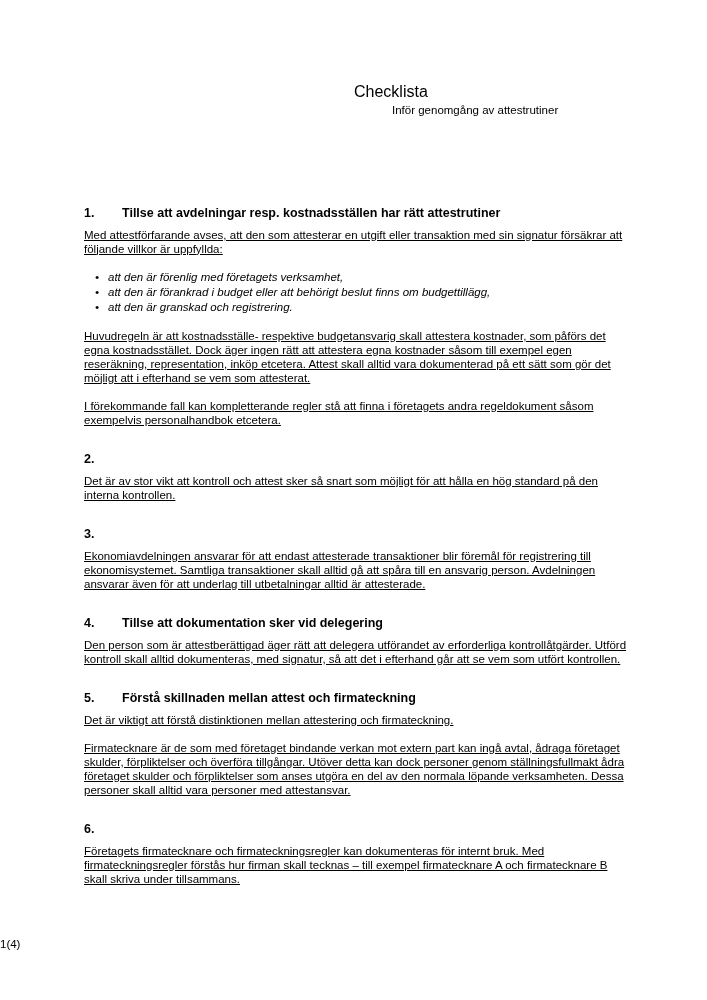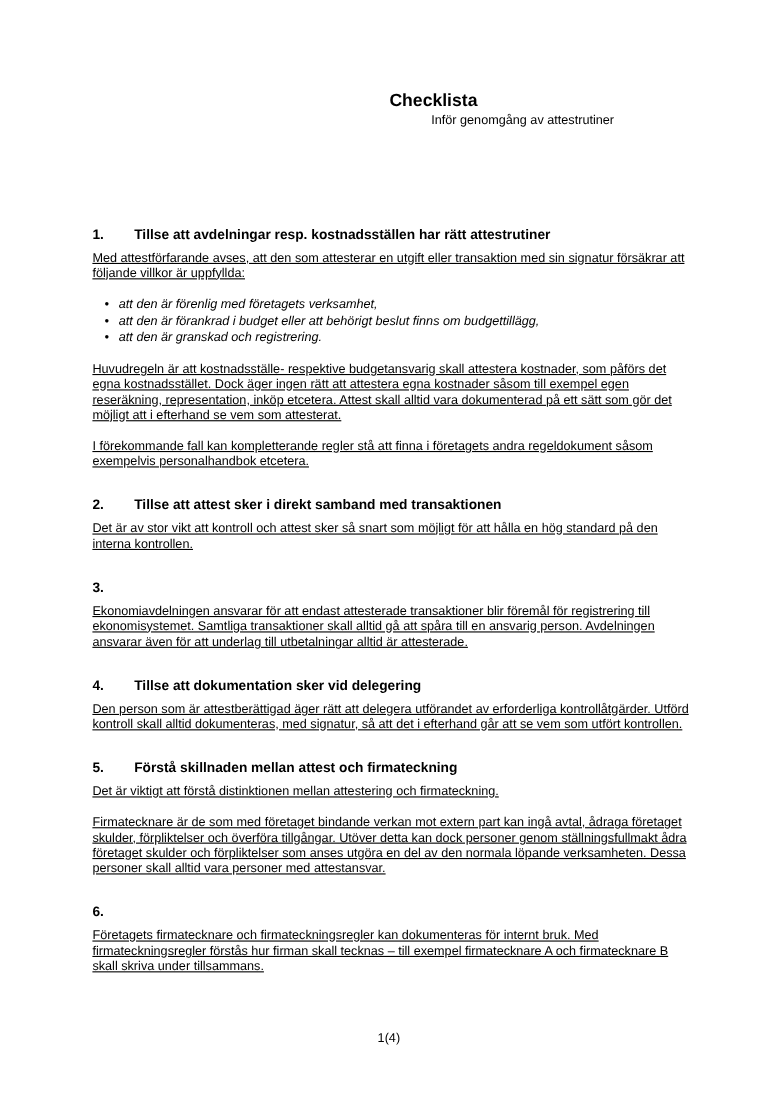--- a/index.html
+++ b/index.html
@@ -16,21 +16,21 @@
     position: absolute;
     inset: 0;
     background: #ffffff;
   }
   .title-block {
     padding-top: 82px;
     margin-left: 354px;
   }
   .doc-title {
     font-size: 16px;
-    font-weight: bold;
+    font-weight: normal;
     line-height: 1.2;
   }
   .doc-subtitle {
     font-size: 11.5px;
     line-height: 1.25;
     margin-top: 2px;
     margin-left: 38px;
   }
   .content {
     margin: 88px 80px 0 84px;
@@ -72,21 +72,20 @@
     content: "\2022";
     position: absolute;
     left: 11px;
     top: 0;
   }
   .page-footer {
     position: absolute;
     top: 938px;
     left: 0;
     width: 100%;
-    text-align: center;
     font-size: 11.5px;
   }
 </style>
 </head>
 <body>
 
 <div class="page">
 
   <div class="title-block">
     <div class="doc-title">Checklista</div>
@@ -106,21 +105,20 @@
         <li>att den är förankrad i budget eller att behörigt beslut finns om budgettillägg,</li>
         <li>att den är granskad och registrering.</li>
       </ul>
       <p>Huvudregeln är att kostnadsställe- respektive budgetansvarig skall attestera kostnader, som påförs det egna kostnadsstället. Dock äger ingen rätt att attestera egna kostnader såsom till exempel egen reseräkning, representation, inköp etcetera. Attest skall alltid vara dokumenterad på ett sätt som gör det möjligt att i efterhand se vem som attesterat.</p>
       <p>I förekommande fall kan kompletterande regler stå att finna i företagets andra regeldokument såsom exempelvis personalhandbok etcetera.</p>
     </div>
 
     <div class="section">
       <div class="section-heading">
         <span class="section-num">2.</span>
-        <span>Tillse att attest sker i direkt samband med transaktionen</span>
       </div>
       <p>Det är av stor vikt att kontroll och attest sker så snart som möjligt för att hålla en hög standard på den interna kontrollen.</p>
     </div>
 
     <div class="section">
       <div class="section-heading">
         <span class="section-num">3.</span>
       </div>
       <p>Ekonomiavdelningen ansvarar för att endast attesterade transaktioner blir föremål för registrering till ekonomisystemet. Samtliga transaktioner skall alltid gå att spåra till en ansvarig person. Avdelningen ansvarar även för att underlag till utbetalningar alltid är attesterade.</p>
     </div>

